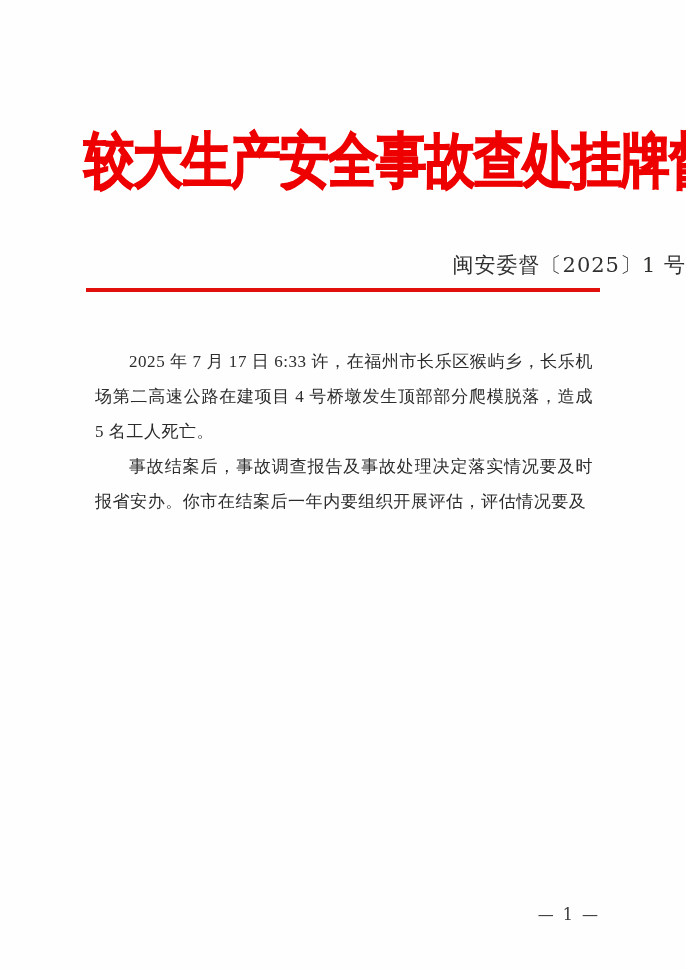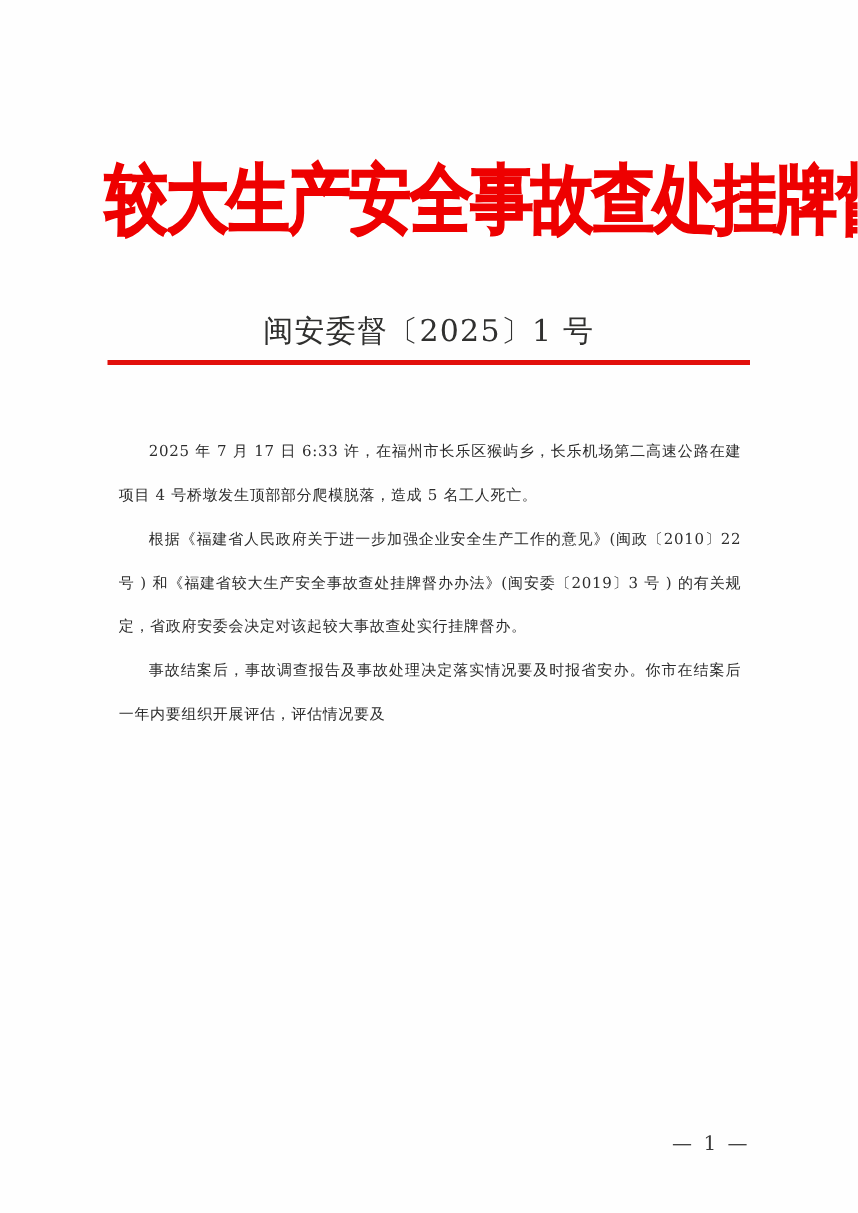--- a/index.html
+++ b/index.html
@@ -41,22 +41,22 @@
     white-space: nowrap;
     -webkit-text-stroke: 1.2px #EE0000;
   }
 
   
   .doc-number {
     position: absolute;
     left: 0;
     top: 252px;
     width: 686px;
-    text-align: center;
-    font-size: 24px;
+    text-align: right;
+    font-size: 21px;
     line-height: 26px;
     letter-spacing: 1px;
     color: #30302f;
     font-family: "DejaVu Serif", "Liberation Serif", serif;
   }
 
   
   .red-rule {
     position: absolute;
     left: 86px;
@@ -77,28 +77,29 @@
   .salutation {
     font-size: 18.5px;
     line-height: 35px;
     letter-spacing: 0.6px;
     color: #2c2c2c;
     margin: 0 0 0 0;
     white-space: nowrap;
   }
 
   .para {
-    font-size: 12px;
+    font-size: 17px;
     line-height: 35px;
     letter-spacing: 0.55px;
     color: #2c2c2c;
     margin: 0;
     text-align: justify;
     text-justify: inter-ideograph;
     text-indent: 2em;
+    font-family: Liberation Serif, serif;
   }
 
   
   .page-number {
     position: absolute;
     left: 0;
     top: 905px;
     width: 686px;
     padding-right: 86px;
     box-sizing: border-box;
@@ -115,19 +116,18 @@
 <div class="page">
 
   <div class="doc-title">较大生产安全事故查处挂牌督办通知书</div>
 
   <div class="doc-number">闽安委督〔2025〕1 号</div>
 
   <div class="red-rule"></div>
 
   <div class="body-block">
     <p class="para">2025 年 7 月 17 日 6:33 许，在福州市长乐区猴屿乡，长乐机场第二高速公路在建项目 4 号桥墩发生顶部部分爬模脱落，造成 5 名工人死亡。</p>
-    <p class="para">根据《福建省人民政府关于进一步加强企业安全生产工作的意见》(闽政〔2010〕22 号 ) 和《福建省较大生产安全事故查处挂牌督办办法》(闽安委〔2019〕3 号 ) 的有关规定，省政府安委会决定对该起较大事故查处实行挂牌督办。</p>
     <p class="para">事故结案后，事故调查报告及事故处理决定落实情况要及时报省安办。你市在结案后一年内要组织开展评估，评估情况要及</p>
   </div>
 
   <div class="page-number">— 1 —</div>
 
 </div>
 
 </body></html>

